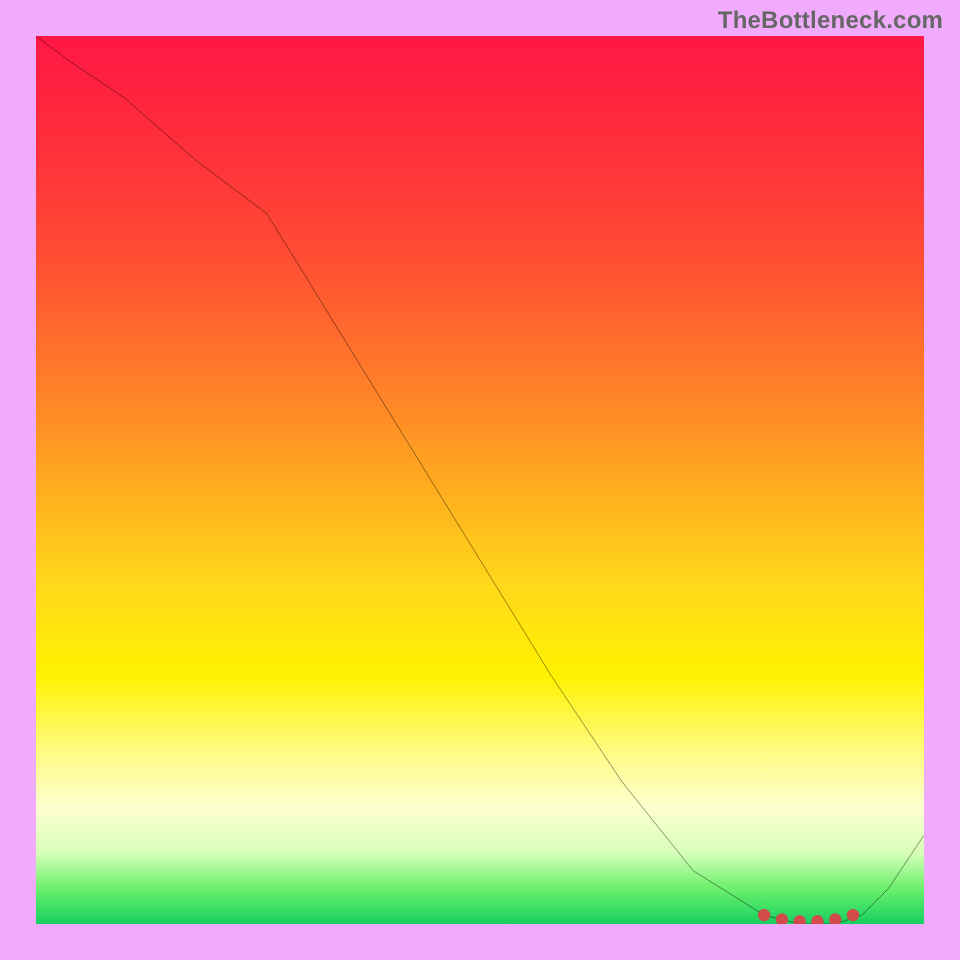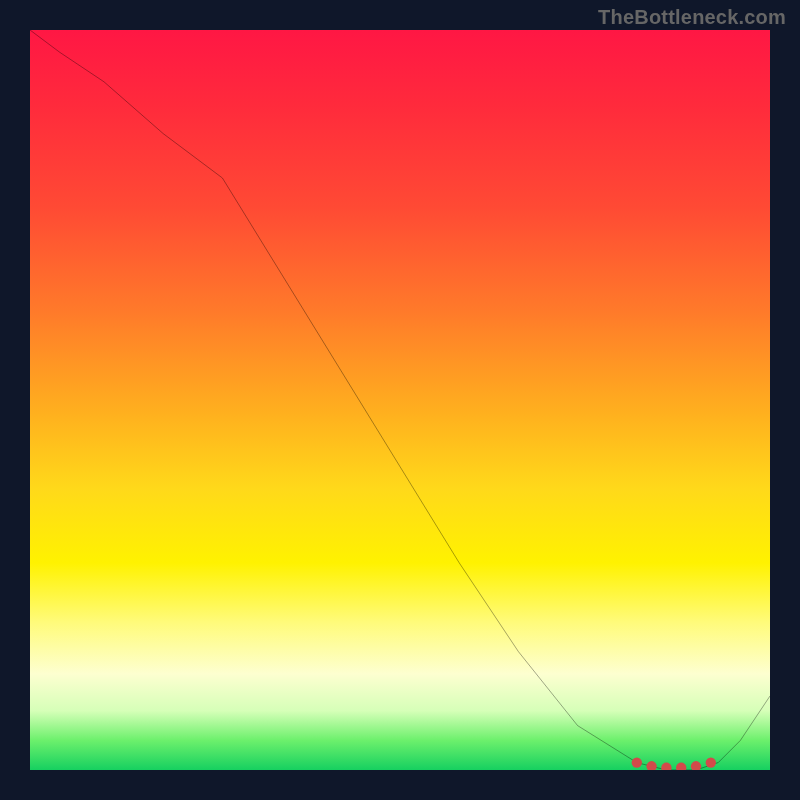--- a/index.html
+++ b/index.html
@@ -8,21 +8,21 @@
     width: 800px;
     height: 800px;
     background: #000;
     font-family: Arial, Helvetica, sans-serif;
     overflow: hidden;
   }
   .frame {
     position: relative;
     width: 800px;
     height: 800px;
-    background: #0f172a;
+    background: #f0abfc;
   }
   .watermark {
     position: absolute;
     top: 6px;
     right: 14px;
     color: #666;
     font-size: 20px;
     font-weight: 600;
     letter-spacing: 0.2px;
     user-select: none;

